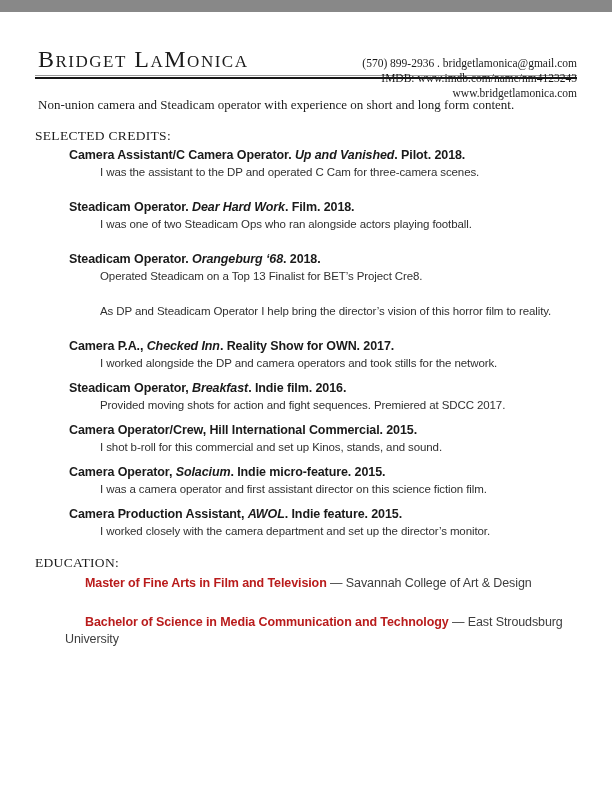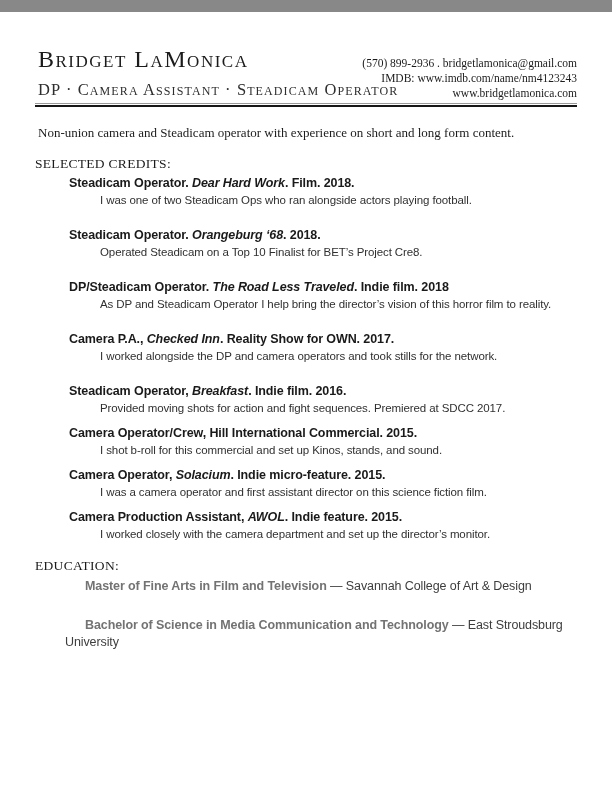--- a/index.html
+++ b/index.html
@@ -99,58 +99,60 @@
   }
 
   
   .edu-list { margin-top: 4px; }
   .edu-item {
     margin: 0 0 22px 30px;
     font-size: 12.5px;
     line-height: 17px;
     letter-spacing: -0.1px;
   }
-  .edu-degree { font-weight: bold; color: #737373; padding-left: 20px; }
+  .edu-degree { font-weight: bold; color: #b91c1c; padding-left: 20px; }
   .edu-sep { white-space: pre; color: #3d3d3d; }
   .edu-school { color: #3d3d3d; white-space: pre-wrap; }
 </style>
 </head>
 <body>
 
 <div class="page">
 
   <div class="header">
     <h1 class="name">Bridget LaMonica</h1>
     <div class="contact">
       <div>(570) 899-2936 . bridgetlamonica@gmail.com</div>
       <div>IMDB: www.imdb.com/name/nm4123243</div>
       <div>www.bridgetlamonica.com</div>
     </div>
-    <div class="subtitle">DP · Camera Assistant · Steadicam Operator</div>
     <div class="rule"></div>
   </div>
 
   <p class="summary">Non-union camera and Steadicam operator with experience on short and long form content.</p>
 
   <h2 class="section-heading">SELECTED CREDITS:</h2>
 
   <div class="credits-list" id="credits-list">
+    <div class="credit">
+      <p class="credit-heading"><span class="c-prefix">Camera Assistant/C Camera Operator. </span><span class="c-title">Up and Vanished</span><span class="c-suffix">. Pilot. 2018.</span></p>
+      <p class="credit-desc">I was the assistant to the DP and operated C Cam for three-camera scenes.</p>
+    </div>
 
     <div class="credit">
       <p class="credit-heading"><span class="c-prefix">Steadicam Operator. </span><span class="c-title">Dear Hard Work</span><span class="c-suffix">. Film. 2018.</span></p>
       <p class="credit-desc">I was one of two Steadicam Ops who ran alongside actors playing football.</p>
     </div>
 
     <div class="credit">
       <p class="credit-heading"><span class="c-prefix">Steadicam Operator. </span><span class="c-title">Orangeburg ‘68</span><span class="c-suffix">. 2018.</span></p>
-      <p class="credit-desc">Operated Steadicam on a Top 10 Finalist for BET’s Project Cre8.</p>
+      <p class="credit-desc">Operated Steadicam on a Top 13 Finalist for BET’s Project Cre8.</p>
     </div>
 
     <div class="credit">
-      <p class="credit-heading"><span class="c-prefix">DP/Steadicam Operator. </span><span class="c-title">The Road Less Traveled</span><span class="c-suffix">. Indie film. 2018</span></p>
       <p class="credit-desc">As DP and Steadicam Operator I help bring the director’s vision of this horror film to reality.</p>
     </div>
 
     <div class="credit">
       <p class="credit-heading"><span class="c-prefix">Camera P.A., </span><span class="c-title">Checked Inn</span><span class="c-suffix">. Reality Show for OWN. 2017.</span></p>
       <p class="credit-desc">I worked alongside the DP and camera operators and took stills for the network.</p>
     </div>
 
     <div class="credit">
       <p class="credit-heading"><span class="c-prefix">Steadicam Operator, </span><span class="c-title">Breakfast</span><span class="c-suffix">. Indie film. 2016.</span></p>

